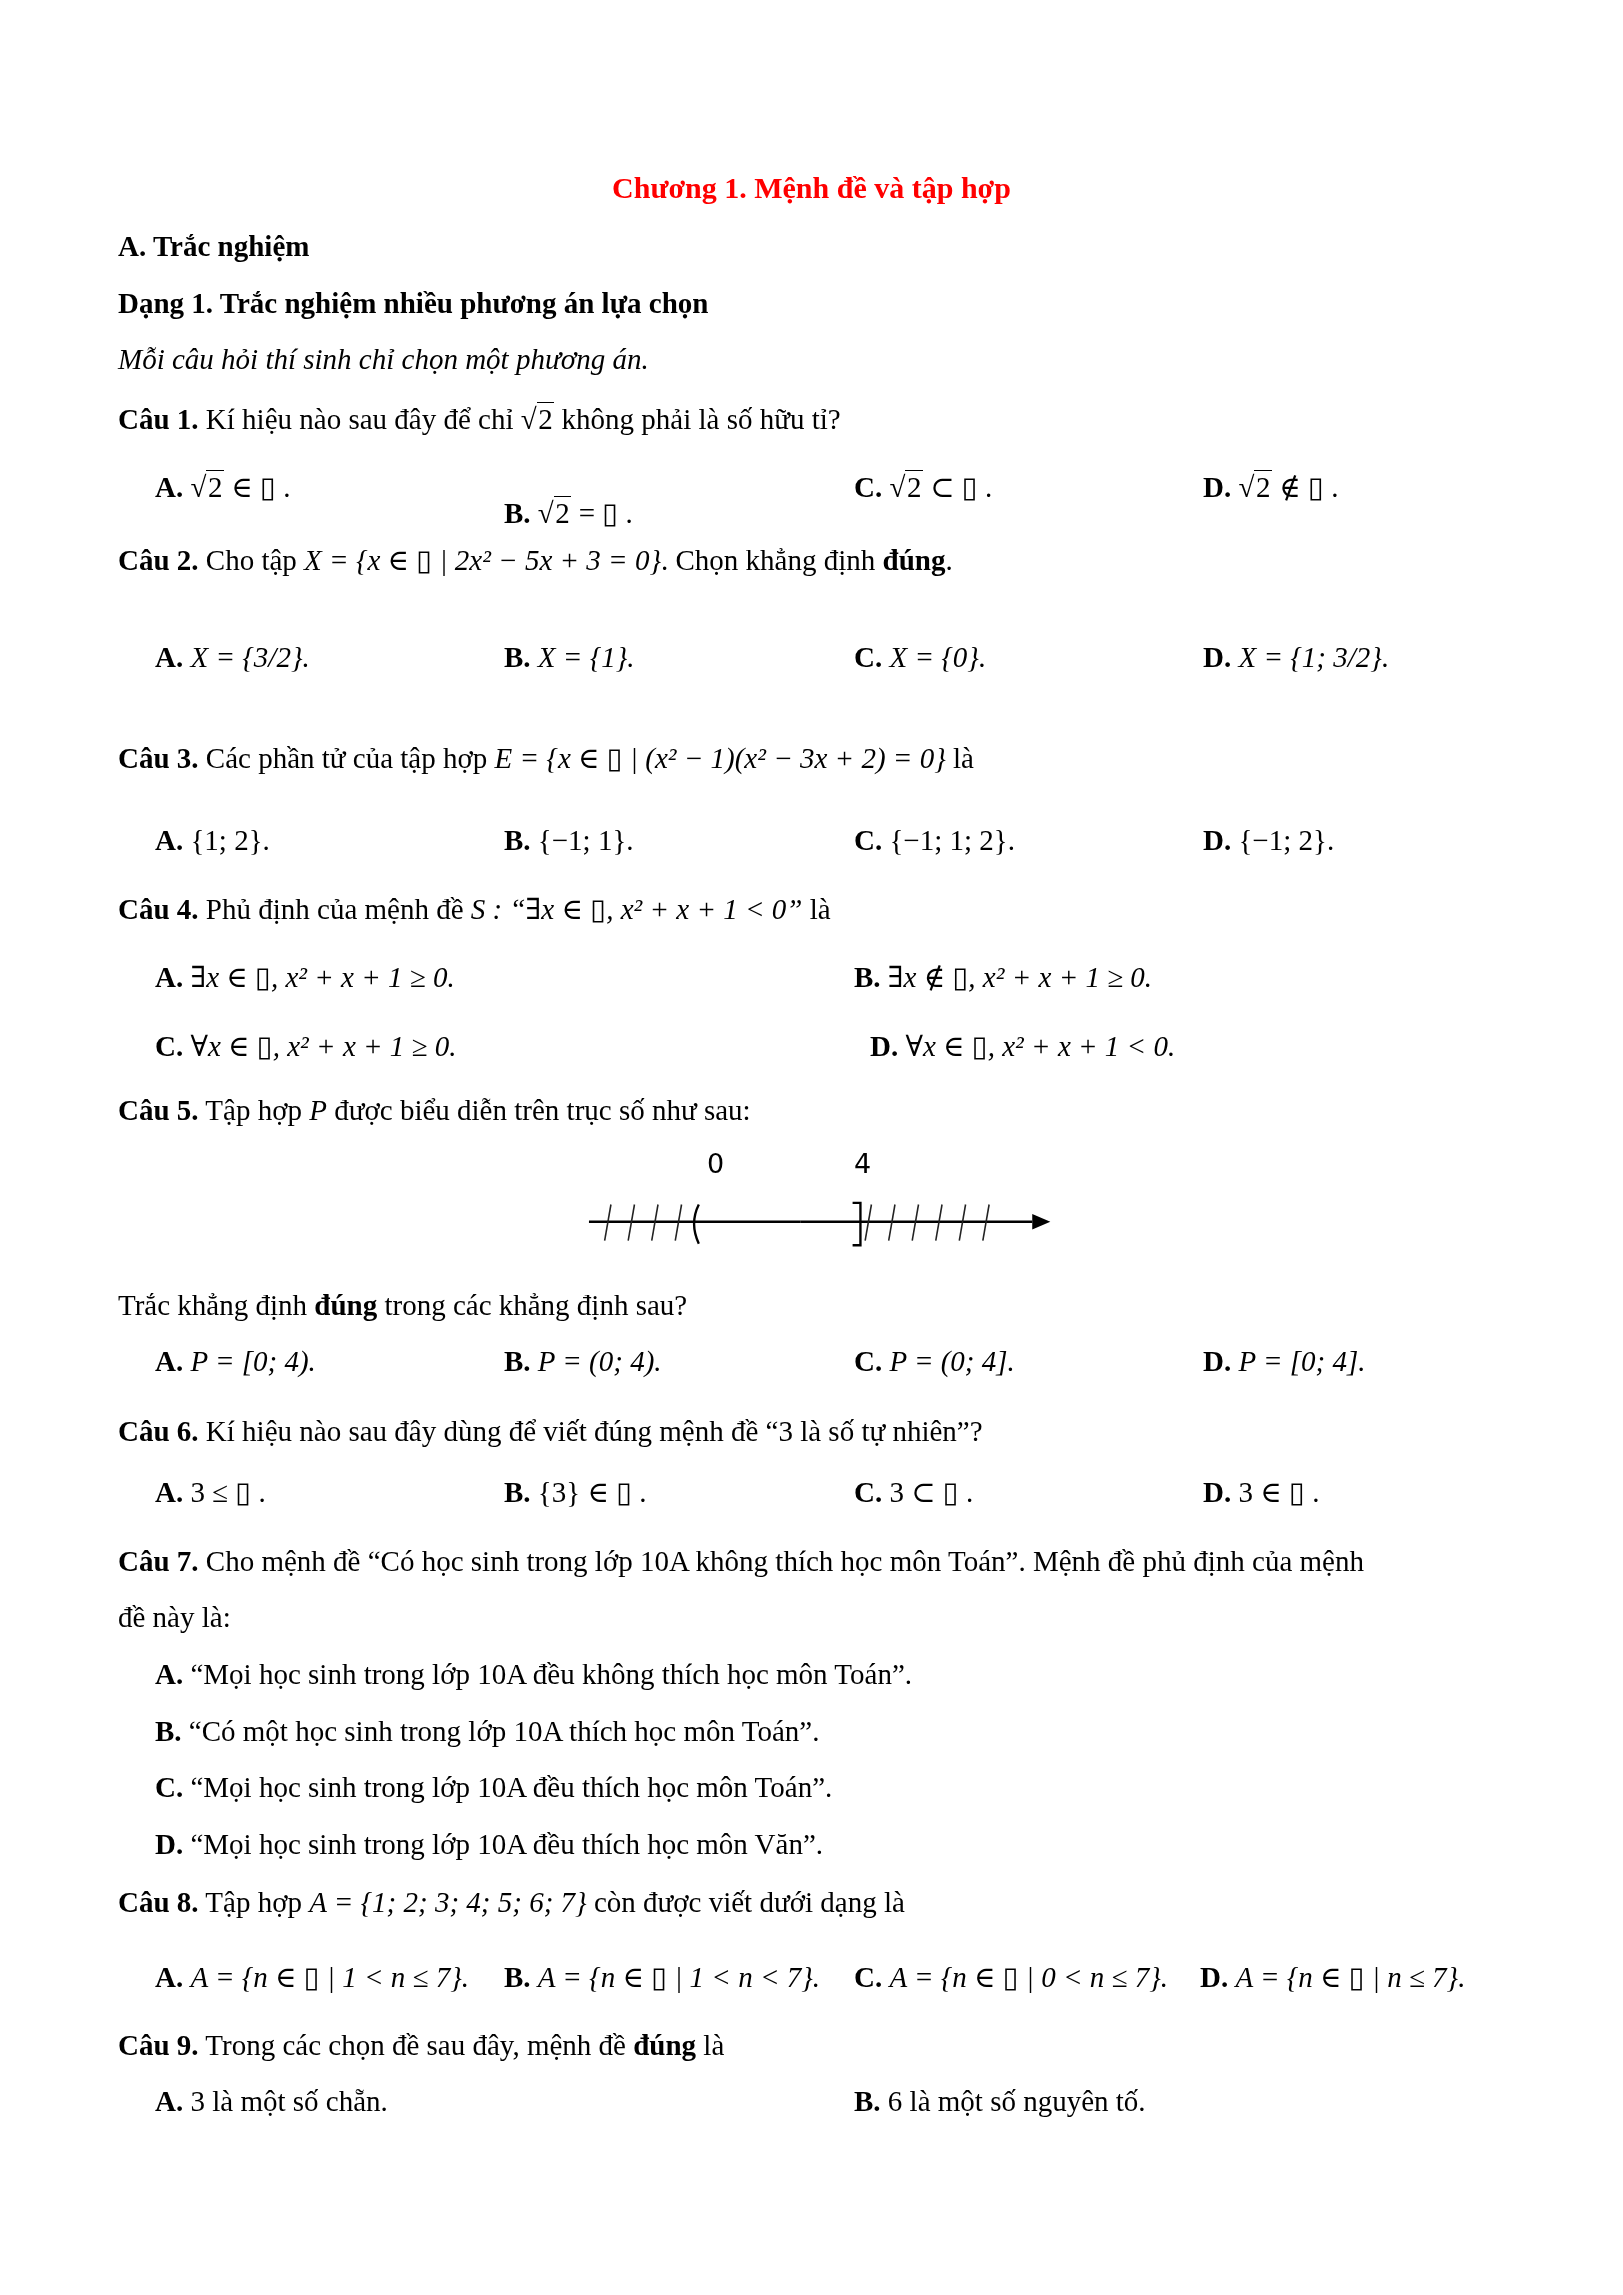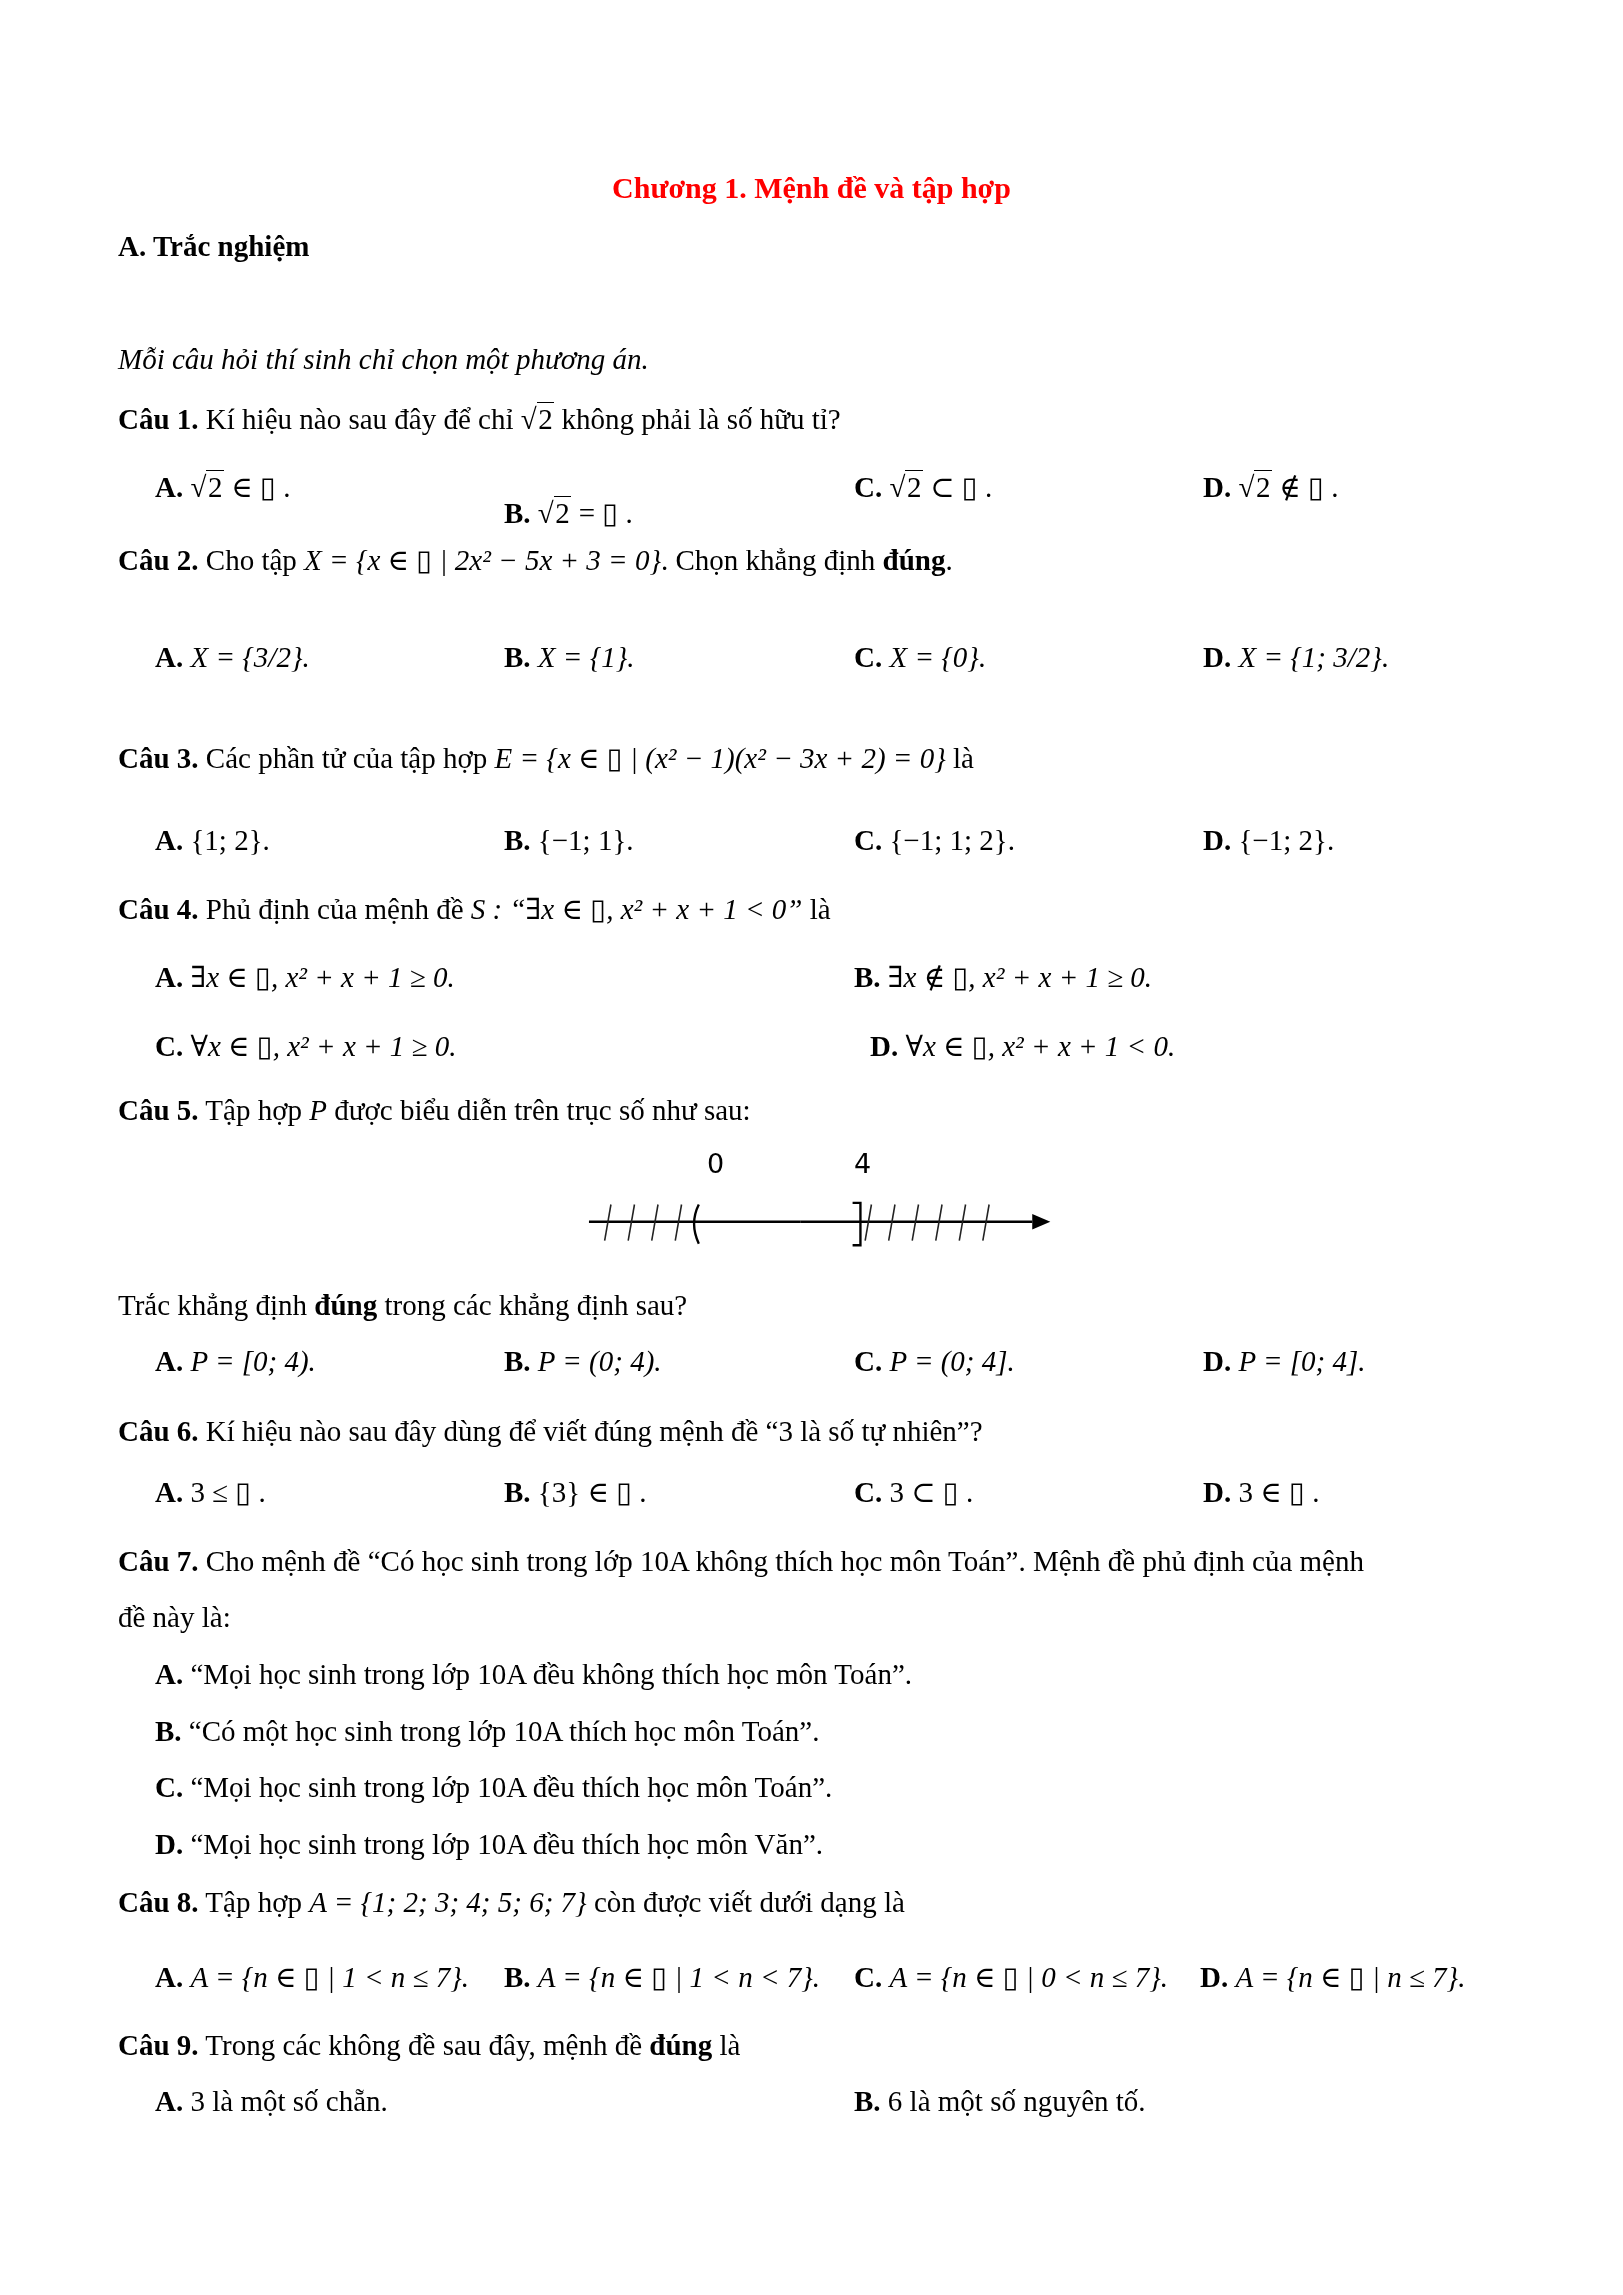--- a/index.html
+++ b/index.html
@@ -22,20 +22,21 @@
   .nl-label { position:absolute; font-family:"DejaVu Sans", sans-serif; font-size:27px; }
 </style>
 </head>
 <body>
 
 <div class="page">
 
   <div class="title chapter-title">Chương 1. Mệnh đề và tập hợp</div>
 
   <div class="line bold" style="top:229px;">A. Trắc nghiệm</div>
+  <div class="line bold" style="top:286px;">Dạng 1. Trắc nghiệm nhiều phương án lựa chọn</div>
   <div class="line ital" style="top:342px;">Mỗi câu hỏi thí sinh chỉ chọn một phương án.</div>
 
   <div class="line" style="top:402px;">
     <span class="q-label">Câu 1.</span>
     <span>Kí hiệu nào sau đây để chỉ</span>
     <span class="sqrt">√<span class="rad">2</span></span>
     <span>không phải là số hữu tỉ?</span>
   </div>
   <div class="opt" style="left:155px; top:470px;">
     <span class="opt-label">A.</span>
@@ -243,21 +244,21 @@
     <span class="opt-label">C.</span>
     <span class="m">A = {n ∈ ▯ | 0 &lt; n ≤ 7}.</span>
   </div>
   <div class="opt" style="left:1200px; top:1960px;">
     <span class="opt-label">D.</span>
     <span class="m">A = {n ∈ ▯ | n ≤ 7}.</span>
   </div>
 
   <div class="line" style="top:2028px;">
     <span class="q-label">Câu 9.</span>
-    <span>Trong các không đề sau đây, mệnh đề</span>
+    <span>Trong các chọn đề sau đây, mệnh đề</span>
     <span class="bold">đúng</span>
     <span>là</span>
   </div>
   <div class="opt" style="left:155px; top:2084px;">
     <span class="opt-label">A.</span>
     <span>3 là một số chẵn.</span>
   </div>
   <div class="opt" style="left:854px; top:2084px;">
     <span class="opt-label">B.</span>
     <span>6 là một số nguyên tố.</span>

